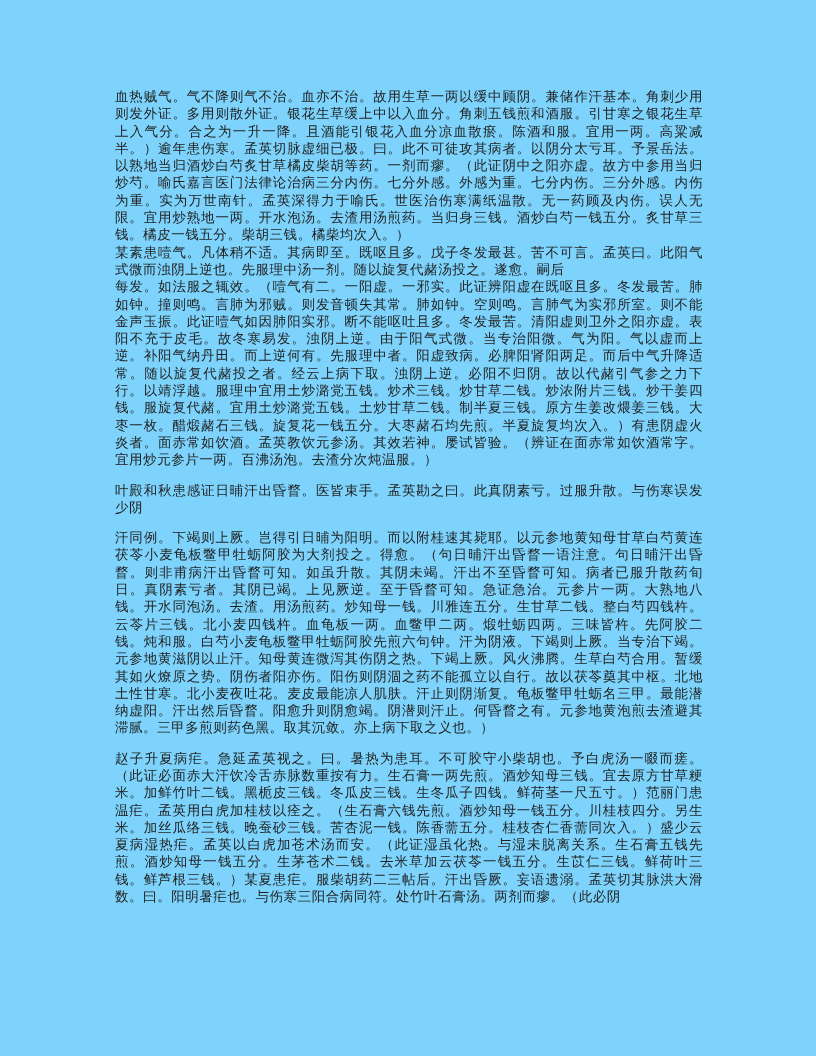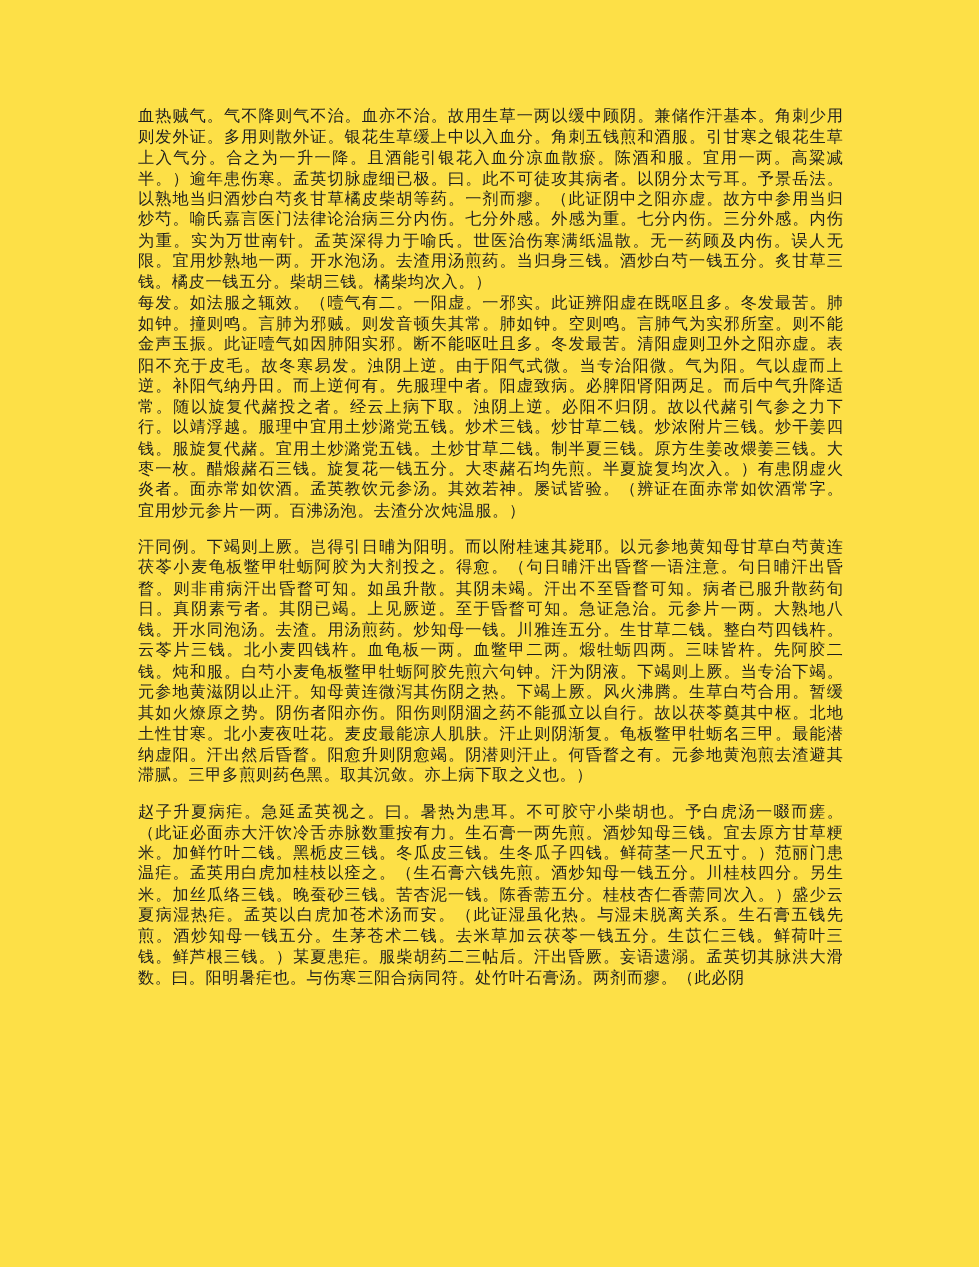--- a/index.html
+++ b/index.html
@@ -4,21 +4,21 @@
 <style>
   html, body {
     margin: 0;
     padding: 0;
     background: #ffffff;
   }
   .page {
     position: relative;
     width: 816px;
     height: 1056px;
-    background: #fde047;
+    background: #7dd3fc;
     overflow: hidden;
   }
   .text-block {
     position: absolute;
     left: 115px;
     top: 88px;
     width: 588px;
     font-family: "Liberation Serif", "DejaVu Serif", serif;
     font-size: 13.5px;
     line-height: 17.3px;
@@ -37,17 +37,19 @@
   .para.gap-sm {
     margin-bottom: 8px;
   }
 </style>
 </head>
 <body>
 
 <div class="page">
   <div class="text-block">
     <p class="para">血热贼气。气不降则气不治。血亦不治。故用生草一两以缓中顾阴。兼储作汗基本。角刺少用则发外证。多用则散外证。银花生草缓上中以入血分。角刺五钱煎和酒服。引甘寒之银花生草上入气分。合之为一升一降。且酒能引银花入血分凉血散瘀。陈酒和服。宜用一两。高粱减半。）逾年患伤寒。孟英切脉虚细已极。曰。此不可徒攻其病者。以阴分太亏耳。予景岳法。以熟地当归酒炒白芍炙甘草橘皮柴胡等药。一剂而瘳。（此证阴中之阳亦虚。故方中参用当归炒芍。喻氏嘉言医门法律论治病三分内伤。七分外感。外感为重。七分内伤。三分外感。内伤为重。实为万世南针。孟英深得力于喻氏。世医治伤寒满纸温散。无一药顾及内伤。误人无限。宜用炒熟地一两。开水泡汤。去渣用汤煎药。当归身三钱。酒炒白芍一钱五分。炙甘草三钱。橘皮一钱五分。柴胡三钱。橘柴均次入。）</p>
+    <p class="para">某素患噎气。凡体稍不适。其病即至。既呕且多。戊子冬发最甚。苦不可言。孟英曰。此阳气式微而浊阴上逆也。先服理中汤一剂。随以旋复代赭汤投之。遂愈。嗣后</p>
     <p class="para gap">每发。如法服之辄效。（噎气有二。一阳虚。一邪实。此证辨阳虚在既呕且多。冬发最苦。肺如钟。撞则鸣。言肺为邪贼。则发音顿失其常。肺如钟。空则鸣。言肺气为实邪所室。则不能金声玉振。此证噎气如因肺阳实邪。断不能呕吐且多。冬发最苦。清阳虚则卫外之阳亦虚。表阳不充于皮毛。故冬寒易发。浊阴上逆。由于阳气式微。当专治阳微。气为阳。气以虚而上逆。补阳气纳丹田。而上逆何有。先服理中者。阳虚致病。必脾阳肾阳两足。而后中气升降适常。随以旋复代赭投之者。经云上病下取。浊阴上逆。必阳不归阴。故以代赭引气参之力下行。以靖浮越。服理中宜用土炒潞党五钱。炒术三钱。炒甘草二钱。炒浓附片三钱。炒干姜四钱。服旋复代赭。宜用土炒潞党五钱。土炒甘草二钱。制半夏三钱。原方生姜改煨姜三钱。大枣一枚。醋煅赭石三钱。旋复花一钱五分。大枣赭石均先煎。半夏旋复均次入。）有患阴虚火炎者。面赤常如饮酒。孟英教饮元参汤。其效若神。屡试皆验。（辨证在面赤常如饮酒常字。宜用炒元参片一两。百沸汤泡。去渣分次炖温服。）</p>
+    <p class="para gap">叶殿和秋患感证日晡汗出昏瞀。医皆束手。孟英勘之曰。此真阴素亏。过服升散。与伤寒误发少阴</p>
     <p class="para gap">汗同例。下竭则上厥。岂得引日晡为阳明。而以附桂速其毙耶。以元参地黄知母甘草白芍黄连茯苓小麦龟板鳖甲牡蛎阿胶为大剂投之。得愈。（句日晡汗出昏瞀一语注意。句日晡汗出昏瞀。则非甫病汗出昏瞀可知。如虽升散。其阴未竭。汗出不至昏瞀可知。病者已服升散药旬日。真阴素亏者。其阴已竭。上见厥逆。至于昏瞀可知。急证急治。元参片一两。大熟地八钱。开水同泡汤。去渣。用汤煎药。炒知母一钱。川雅连五分。生甘草二钱。整白芍四钱杵。云苓片三钱。北小麦四钱杵。血龟板一两。血鳖甲二两。煅牡蛎四两。三味皆杵。先阿胶二钱。炖和服。白芍小麦龟板鳖甲牡蛎阿胶先煎六句钟。汗为阴液。下竭则上厥。当专治下竭。元参地黄滋阴以止汗。知母黄连微泻其伤阴之热。下竭上厥。风火沸腾。生草白芍合用。暂缓其如火燎原之势。阴伤者阳亦伤。阳伤则阴涸之药不能孤立以自行。故以茯苓奠其中枢。北地土性甘寒。北小麦夜吐花。麦皮最能凉人肌肤。汗止则阴渐复。龟板鳖甲牡蛎名三甲。最能潜纳虚阳。汗出然后昏瞀。阳愈升则阴愈竭。阴潜则汗止。何昏瞀之有。元参地黄泡煎去渣避其滞腻。三甲多煎则药色黑。取其沉敛。亦上病下取之义也。）</p>
     <p class="para gap-sm">赵子升夏病疟。急延孟英视之。曰。暑热为患耳。不可胶守小柴胡也。予白虎汤一啜而瘥。（此证必面赤大汗饮冷舌赤脉数重按有力。生石膏一两先煎。酒炒知母三钱。宜去原方甘草粳米。加鲜竹叶二钱。黑栀皮三钱。冬瓜皮三钱。生冬瓜子四钱。鲜荷茎一尺五寸。）范丽门患温疟。孟英用白虎加桂枝以痊之。（生石膏六钱先煎。酒炒知母一钱五分。川桂枝四分。另生米。加丝瓜络三钱。晚蚕砂三钱。苦杏泥一钱。陈香薷五分。桂枝杏仁香薷同次入。）盛少云夏病湿热疟。孟英以白虎加苍术汤而安。（此证湿虽化热。与湿未脱离关系。生石膏五钱先煎。酒炒知母一钱五分。生茅苍术二钱。去米草加云茯苓一钱五分。生苡仁三钱。鲜荷叶三钱。鲜芦根三钱。）某夏患疟。服柴胡药二三帖后。汗出昏厥。妄语遗溺。孟英切其脉洪大滑数。曰。阳明暑疟也。与伤寒三阳合病同符。处竹叶石膏汤。两剂而瘳。（此必阴</p>
   </div>
 </div>
 
 </body></html>

